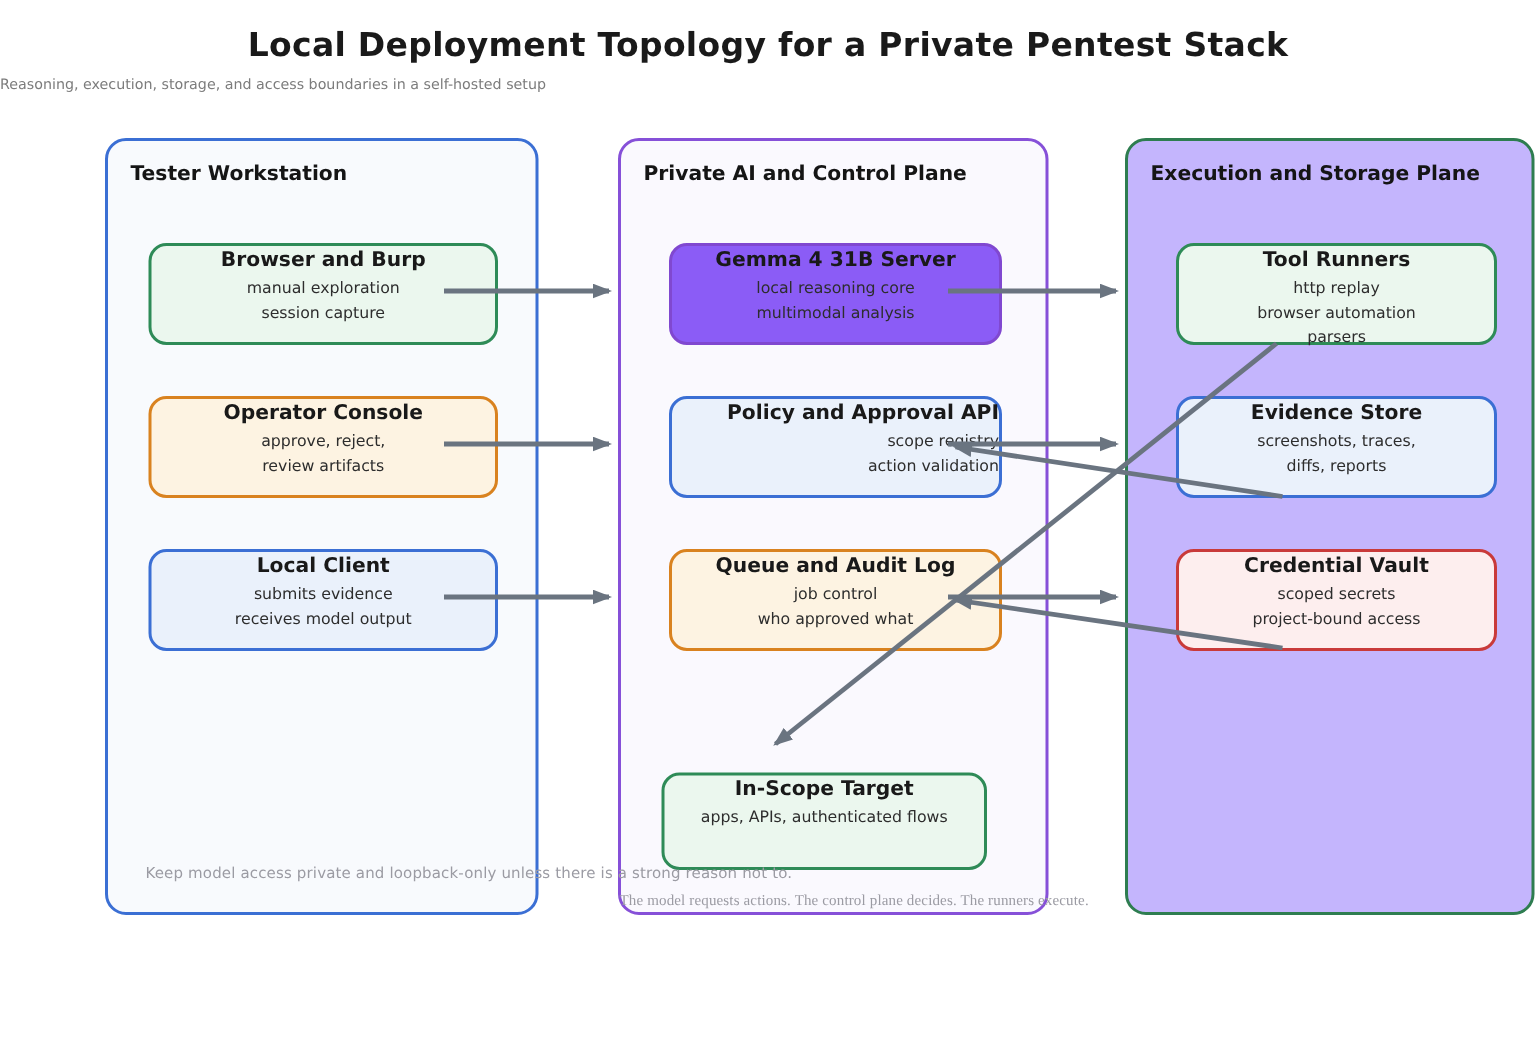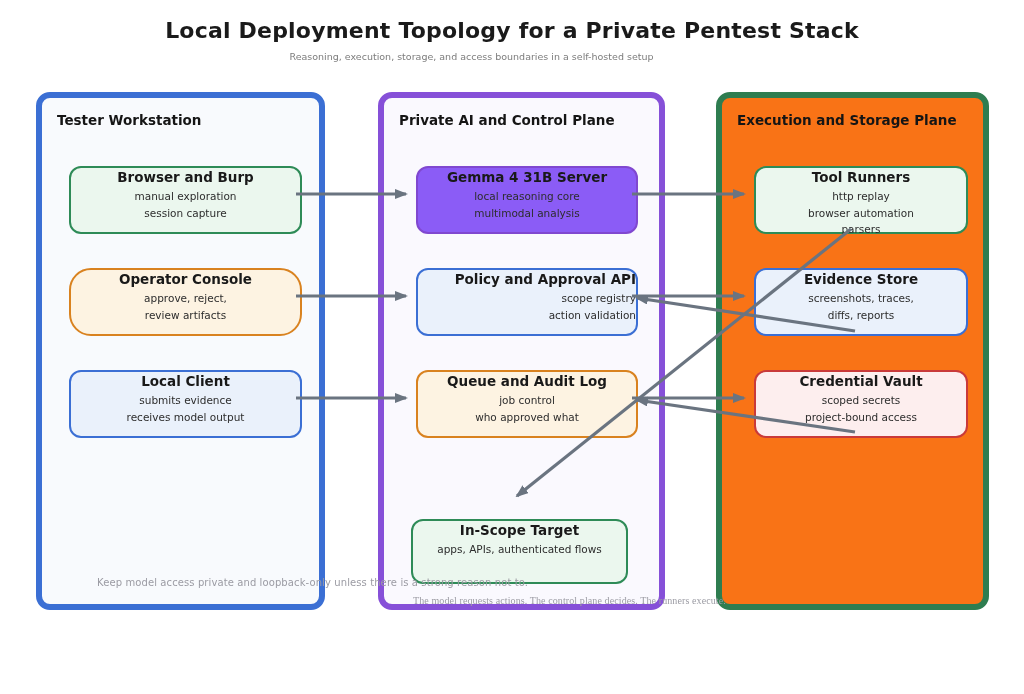--- a/index.html
+++ b/index.html
@@ -5,26 +5,26 @@
   html,body{margin:0;padding:0;background:#ffffff;}
   .canvas{
     position:relative;width:1024px;height:694px;background:#ffffff;overflow:hidden;
     font-family:"DejaVu Sans","Liberation Sans",sans-serif;
   }
   .diagram-title{
     position:absolute;left:0;top:18px;width:1024px;text-align:center;
     font-size:22px;font-weight:bold;color:#1a1a1a;letter-spacing:.2px;
   }
   .diagram-subtitle{
-    position:absolute;left:0;top:51px;width:943px;text-align:center;
+    position:absolute;left:0;top:51px;width:943px;
     font-size:9.5px;color:#7c7c7c;
   }
   .panel{
     position:absolute;top:92px;height:518px;border-radius:14px;
-    border:6px solid #22c55e;box-sizing:border-box;
+    border:2px solid #22c55e;box-sizing:border-box;margin-left:34px;
   }
   .panel-title{
     position:absolute;left:15px;top:14px;font-size:13.5px;font-weight:bold;color:#151515;
     white-space:nowrap;
   }
   .node{
     position:absolute;border:2px solid #888;border-radius:12px;box-sizing:border-box;
     text-align:center;padding-top:1px;overflow:visible;
   }
   .node-title{
@@ -62,21 +62,21 @@
   <div class="panel" id="panel-0" style="border-color: rgb(59, 111, 212); background: rgb(248, 250, 253);">
     <div class="panel-title">Tester Workstation</div>
     <div class="node n0" style="border-color: rgb(46, 139, 87); background: rgb(235, 247, 238);">
       <span class="node-title">Browser and Burp</span>
       <div class="node-lines">
         <span class="node-line">manual exploration</span>
         <span class="node-line">session capture</span>
 
       </div>
     </div>
-    <div class="node n1" style="border-color: rgb(217, 130, 31); background: rgb(253, 243, 226); border-radius: 22px;">
+    <div class="node n1" style="border-color: rgb(217, 130, 31); background: rgb(253, 243, 226);">
       <span class="node-title">Operator Console</span>
       <div class="node-lines">
         <span class="node-line">approve, reject,</span>
         <span class="node-line">review artifacts</span>
 
       </div>
     </div>
     <div class="node n2" style="border-color: rgb(59, 111, 212); background: rgb(234, 241, 251);">
       <span class="node-title">Local Client</span>
       <div class="node-lines">
@@ -115,21 +115,21 @@
     </div>
     <div class="node n3" style="border-color: rgb(46, 139, 87); background: rgb(235, 247, 238);">
       <span class="node-title">In-Scope Target</span>
       <div class="node-lines">
         <span class="node-line">apps, APIs, authenticated flows</span>
 
       </div>
     </div>
   </div>
 
-  <div class="panel" id="panel-2" style="border-color: rgb(46, 125, 80); background: #f97316; text-decoration: underline;">
+  <div class="panel" id="panel-2" style="border-color: rgb(46, 125, 80); background: #c4b5fd; text-decoration: underline;">
     <div class="panel-title">Execution and Storage Plane</div>
     <div class="node n0" style="border-color: rgb(46, 139, 87); background: rgb(235, 247, 238);">
       <span class="node-title">Tool Runners</span>
       <div class="node-lines">
         <span class="node-line">http replay</span>
         <span class="node-line">browser automation</span>
         <span class="node-line">parsers</span>
       </div>
     </div>
     <div class="node n1" style="border-color: rgb(59, 111, 212); background: rgb(234, 241, 251);">

